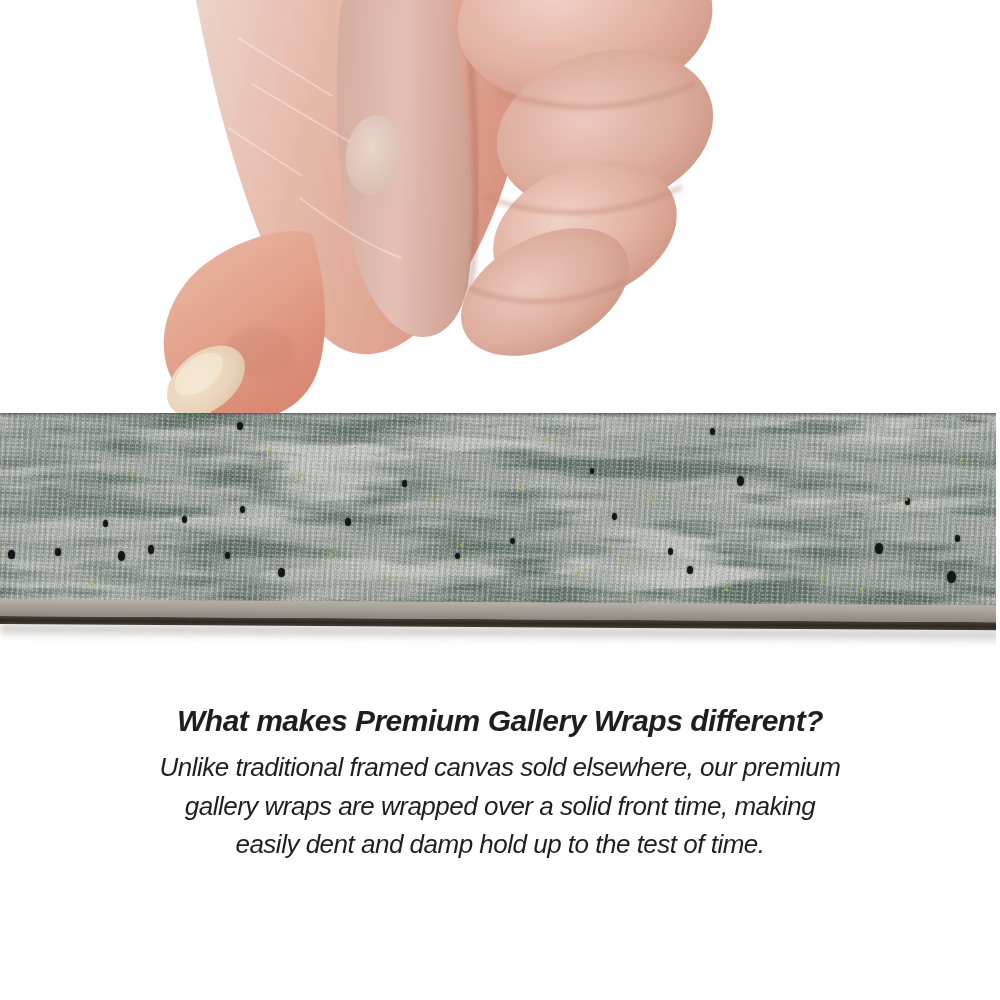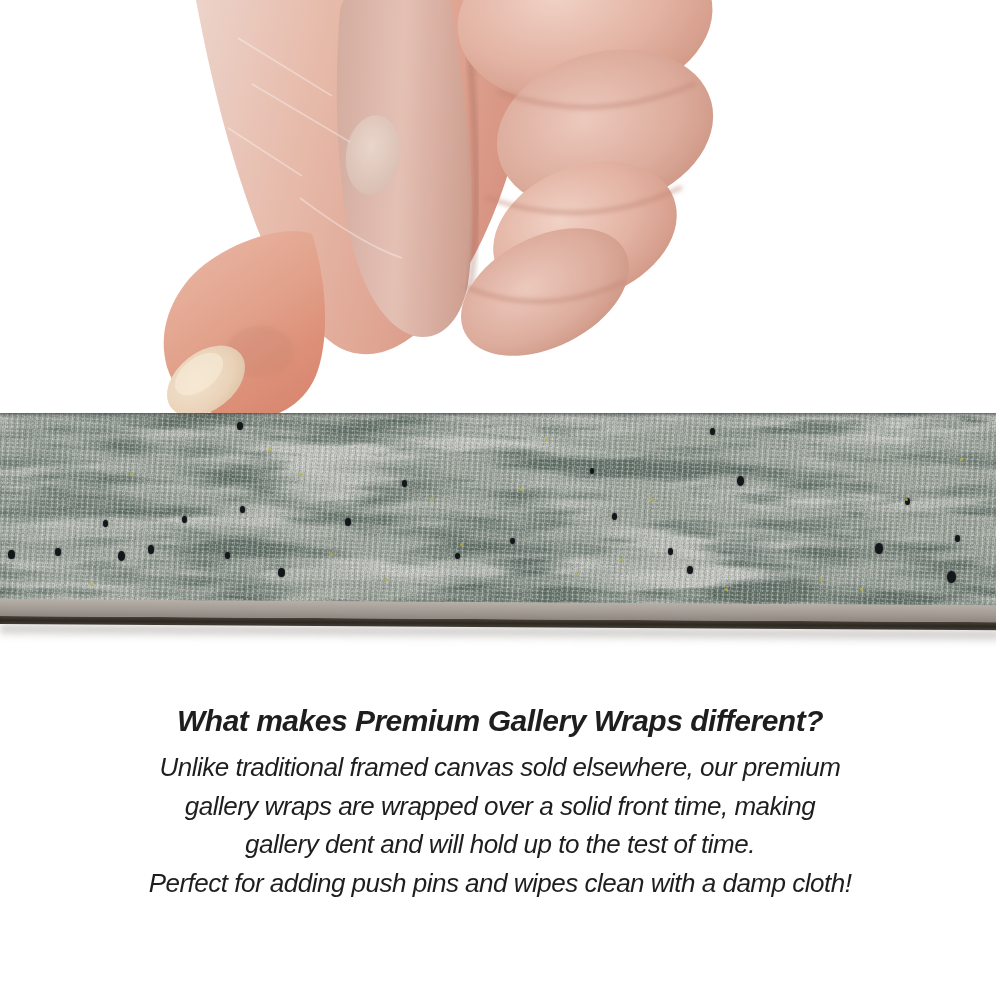--- a/index.html
+++ b/index.html
@@ -236,17 +236,16 @@
       <div class="fold-band"></div>
       <div class="fold-dark"></div>
     </div>
     <div class="drop-shadow"></div>
   </div>
 
   <div class="text-block">
     <h1 class="heading">What makes Premium Gallery Wraps different?</h1>
     <p class="line">Unlike traditional framed canvas sold elsewhere, our premium</p>
     <p class="line">gallery wraps are wrapped over a solid front time, making</p>
-    <p class="line">gallery dent and will hold up to the test of time.</p>
-    <p class="line">Perfect for adding push pins and wipes clean with a damp cloth!</p>
+    <p class="line">easily dent and damp hold up to the test of time.</p>
   </div>
 
 </div>
 
 </body></html>

